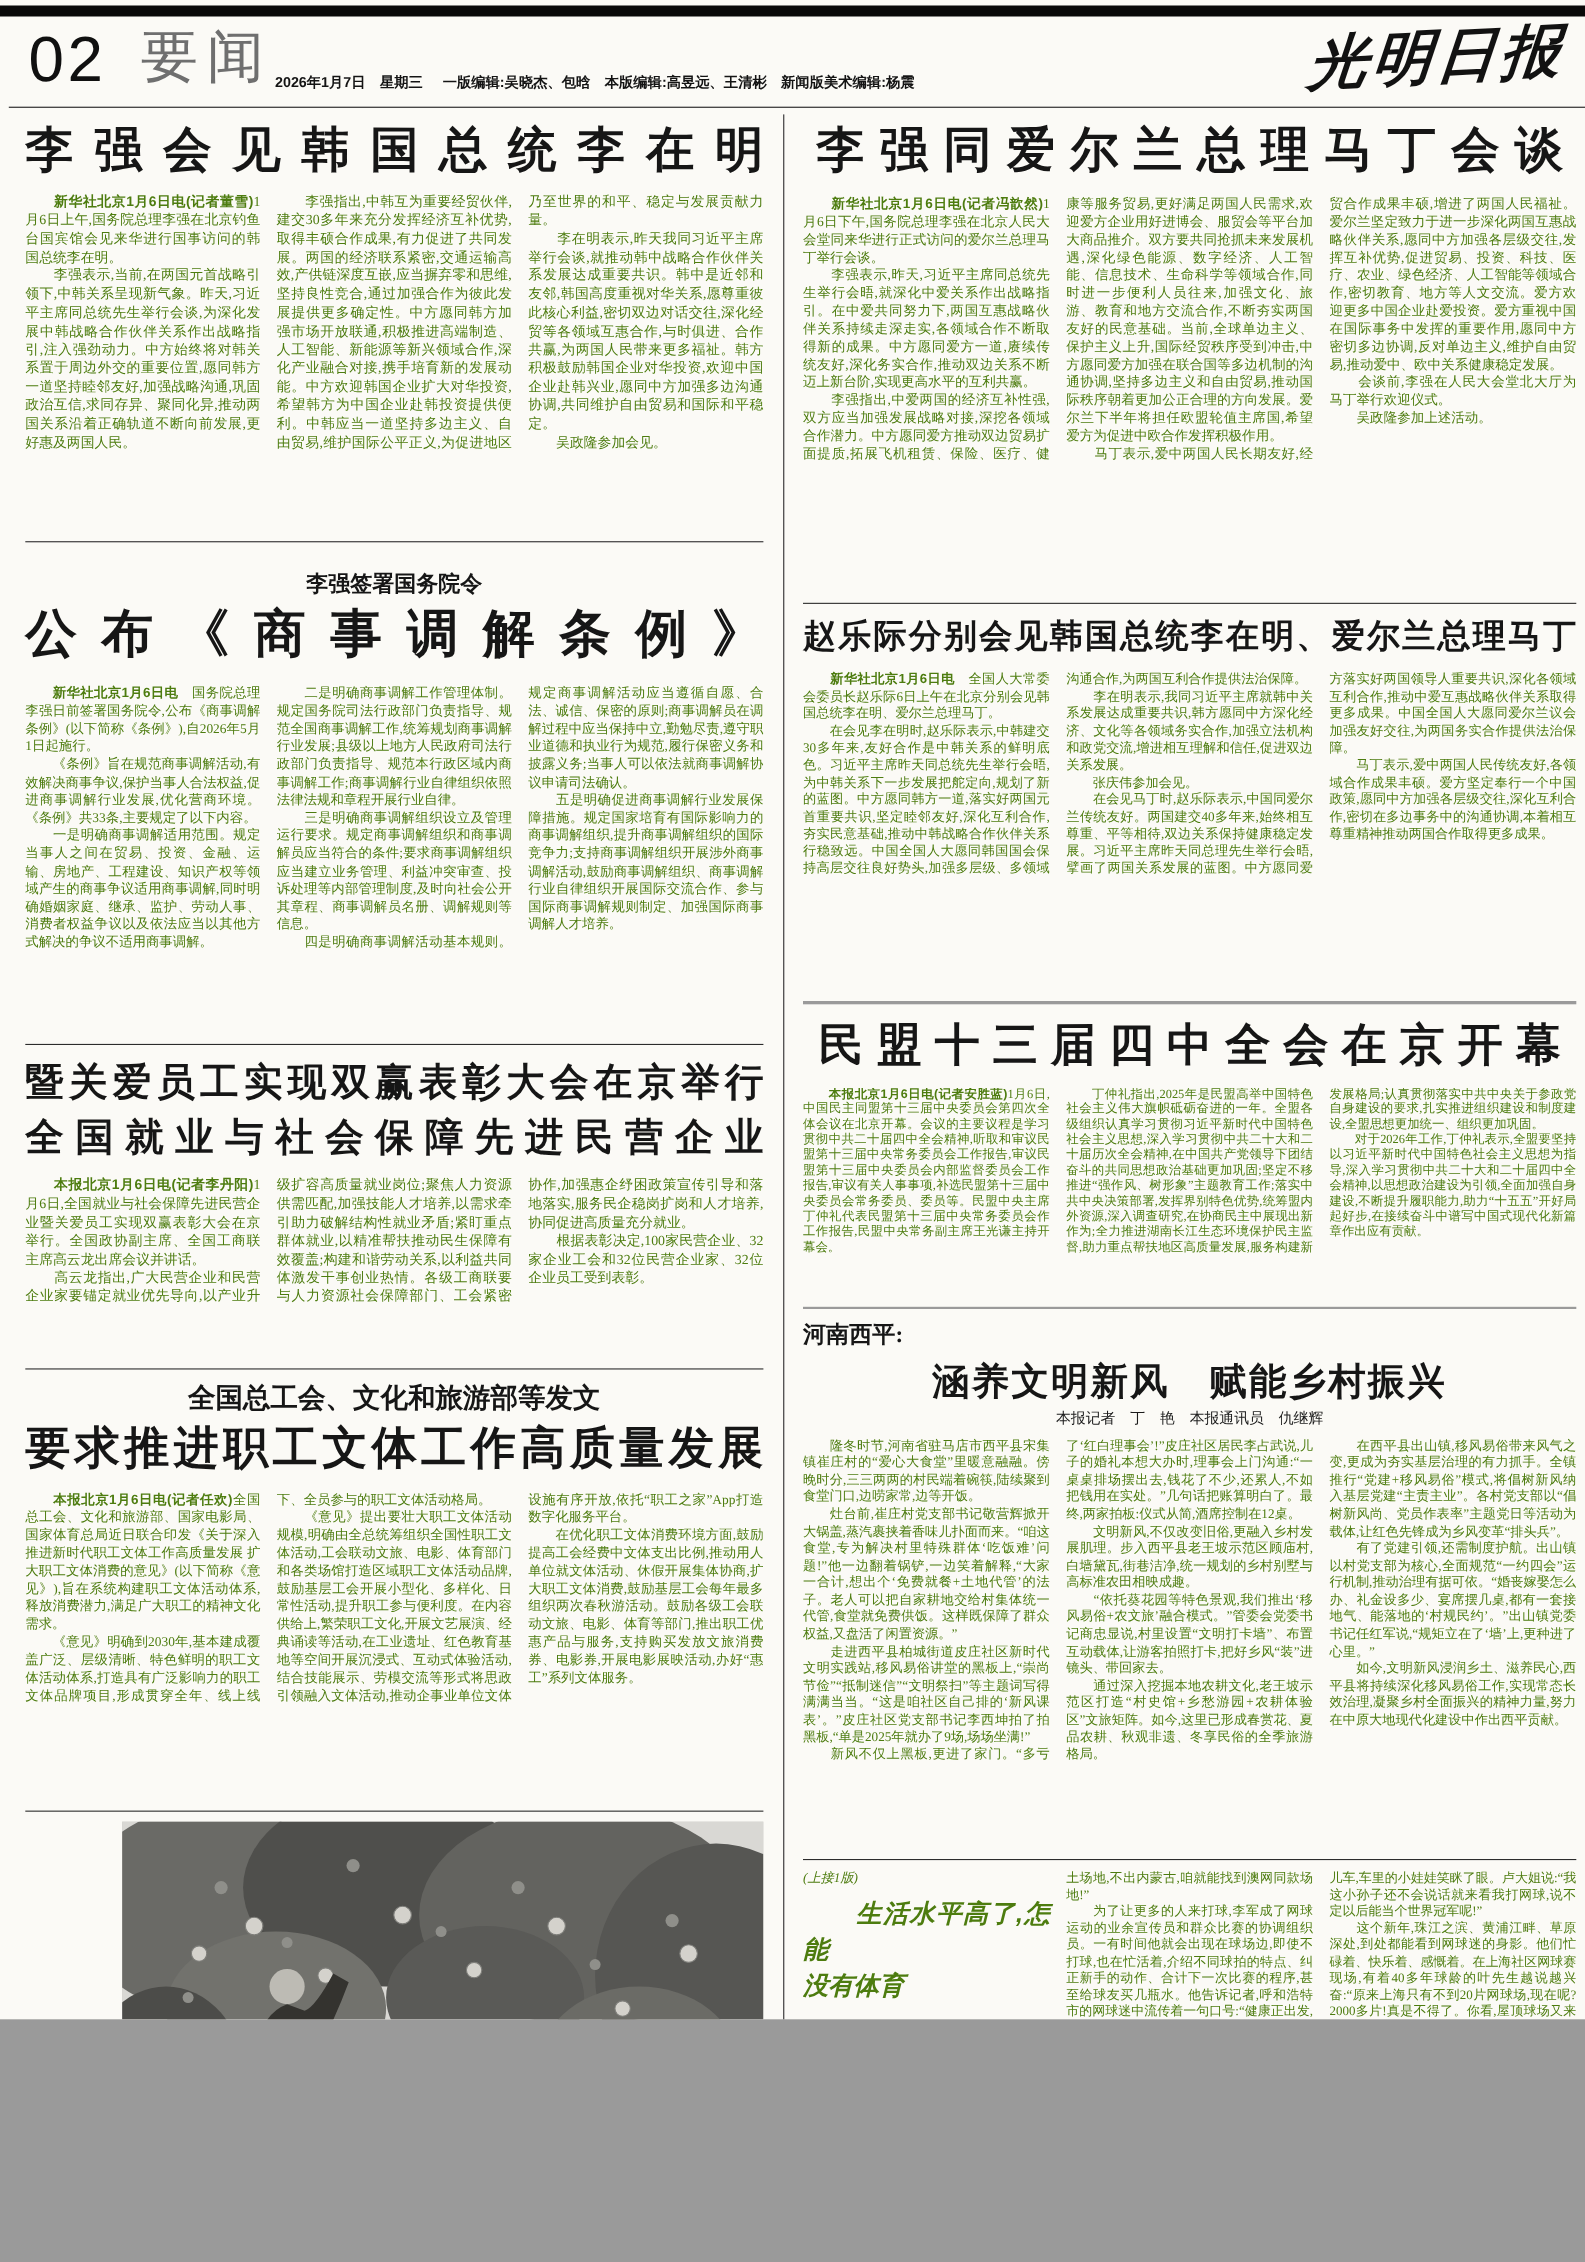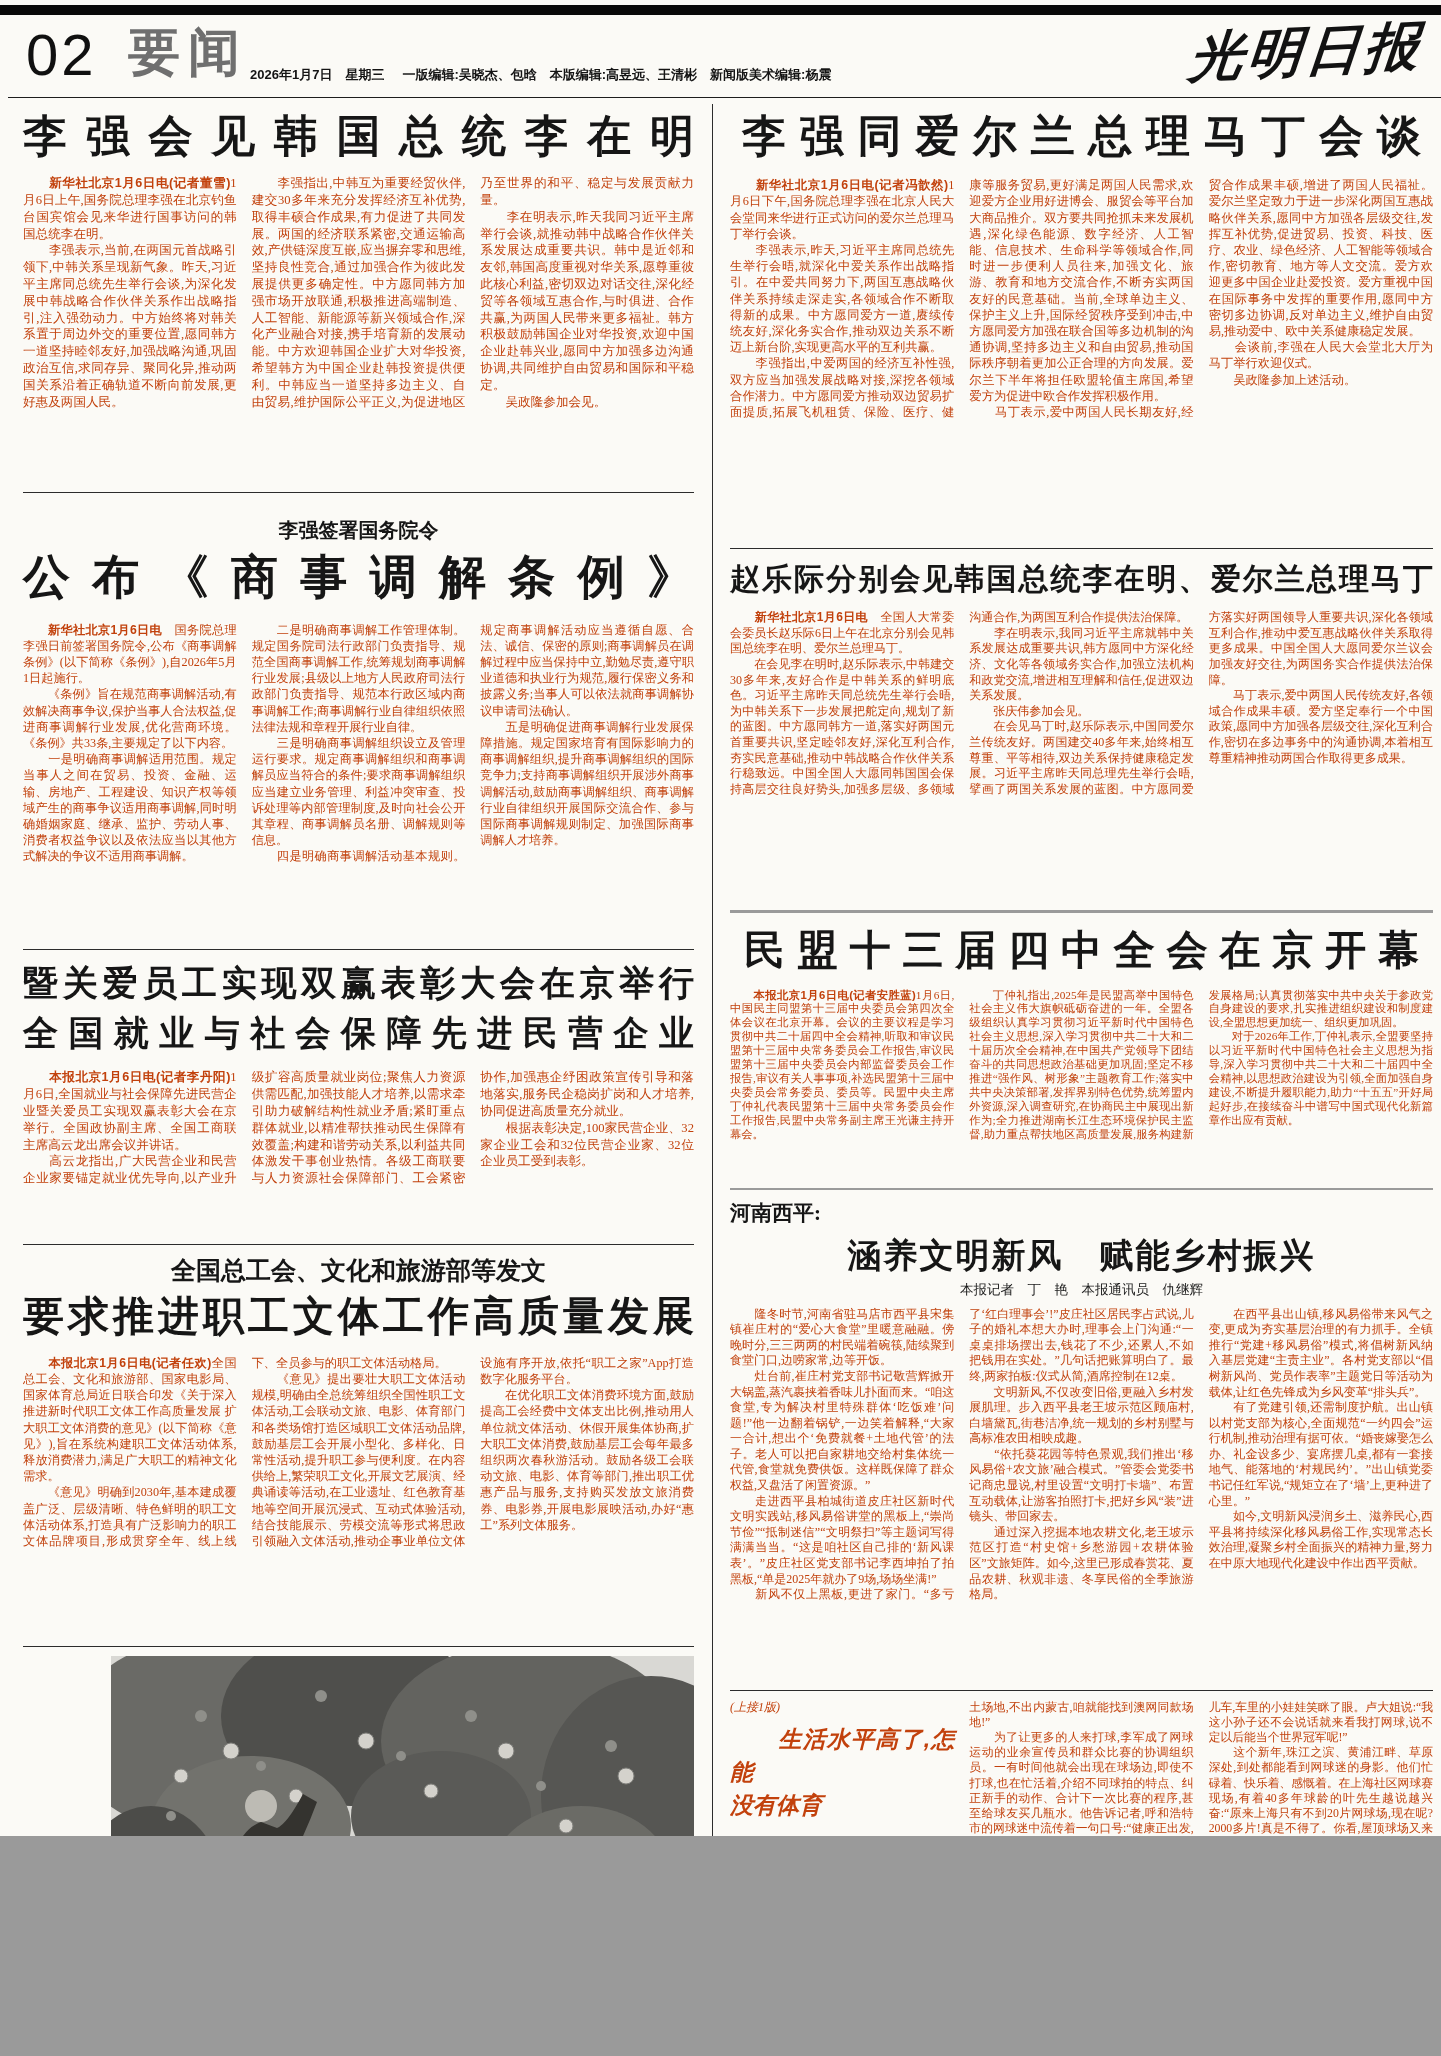--- a/index.html
+++ b/index.html
@@ -10,21 +10,21 @@
     padding-left:25px;
   }
   .topbar { position:absolute; top:5px; left:0; right:0; height:10px; background:#090909; }
   .pageno {
     position:absolute; top:26px; left:26px;
     font-family:"Liberation Sans", sans-serif; font-size:58px; font-weight:400;
     letter-spacing:3px; color:#101010; line-height:1;
   }
   .section-title {
     position:absolute; top:26px; left:128px;
-    font-family:"Liberation Sans", sans-serif; font-size:52px; font-weight:bold;
+    font-family:"Liberation Sans", sans-serif; font-size:52px; font-weight:normal;
     color:#6f6f6f; letter-spacing:8px; line-height:1;
   }
   .dateline {
     position:absolute; top:66px; left:250px;
     font-family:"Liberation Sans", sans-serif; font-size:13px; font-weight:bold; color:#141414;
   }
   .dateline span { margin-right:18px; }
   .masthead {
     position:absolute; top:16px; right:44px;
     font-size:54px; font-weight:bold; font-style:italic;
@@ -38,21 +38,21 @@
 
   .rule   { border:none; border-top:1px solid #2c2c2c; margin:9px 0; }
   .rule-g { border:none; border-top:3px solid #9a9a9a; margin:10px 0; }
   .rule-g2{ border:none; border-top:2px solid #9a9a9a; margin:9px 0; }
 
   .spread { text-align:justify; text-align-last:justify; font-weight:bold; }
   .kicker { text-align:center; font-weight:bold; }
 
   .bodycols {
     column-count:3; column-gap:15px; text-align:justify; overflow:hidden;
-    font-size:12.6px; line-height:16.8px; color:#c2410c;
+    font-size:12.6px; line-height:16.8px; color:#4d7c0f;
   }
   .lead { font-weight:bold; font-family:"Liberation Sans", sans-serif; }
   .rest { white-space:pre-line; }
 
   
   .l1-head { font-size:44px; line-height:1.3; margin:4px 0 10px; }
   .l1-body { height:308px; }
   .l2-kick { font-size:20px; margin:24px 0 2px; }
   .l2-head { font-size:47px; line-height:1.35; margin:2px 0 12px; }
   .l2-body { height:318px; font-size:12.2px; line-height:16.2px; }

